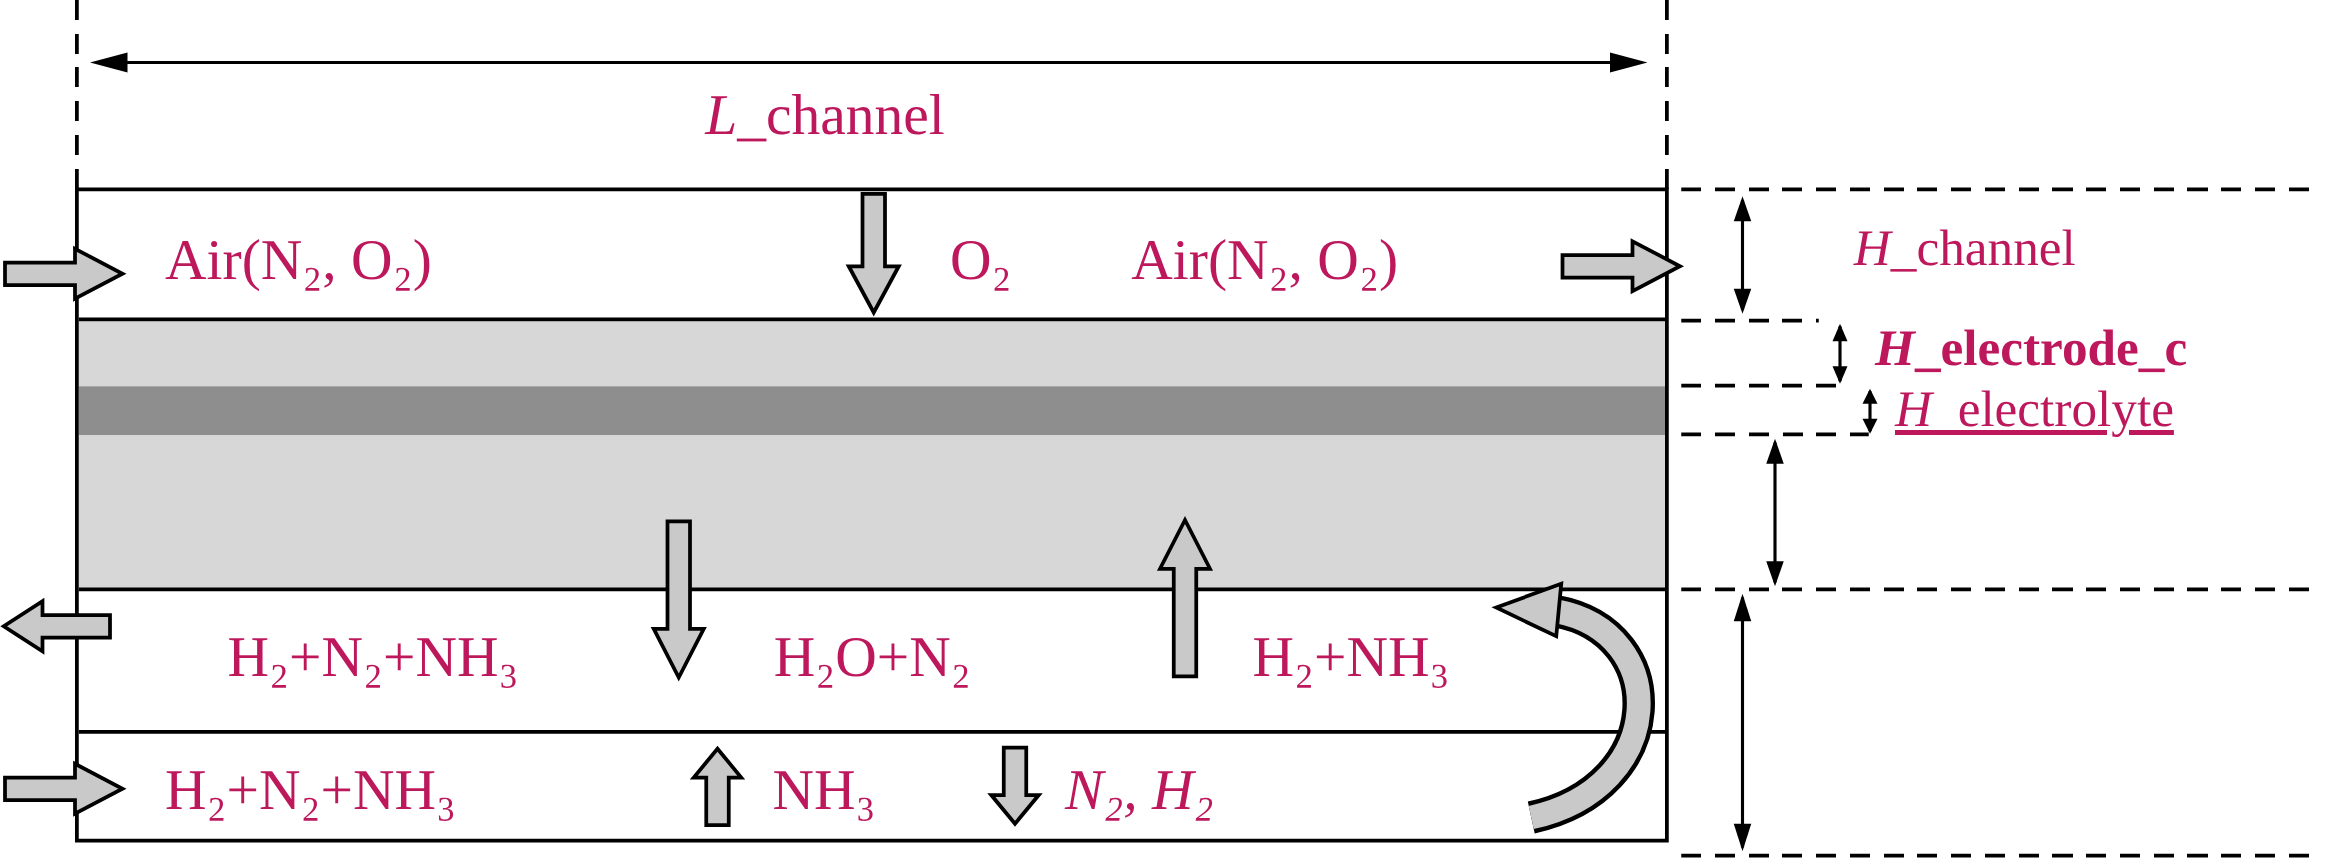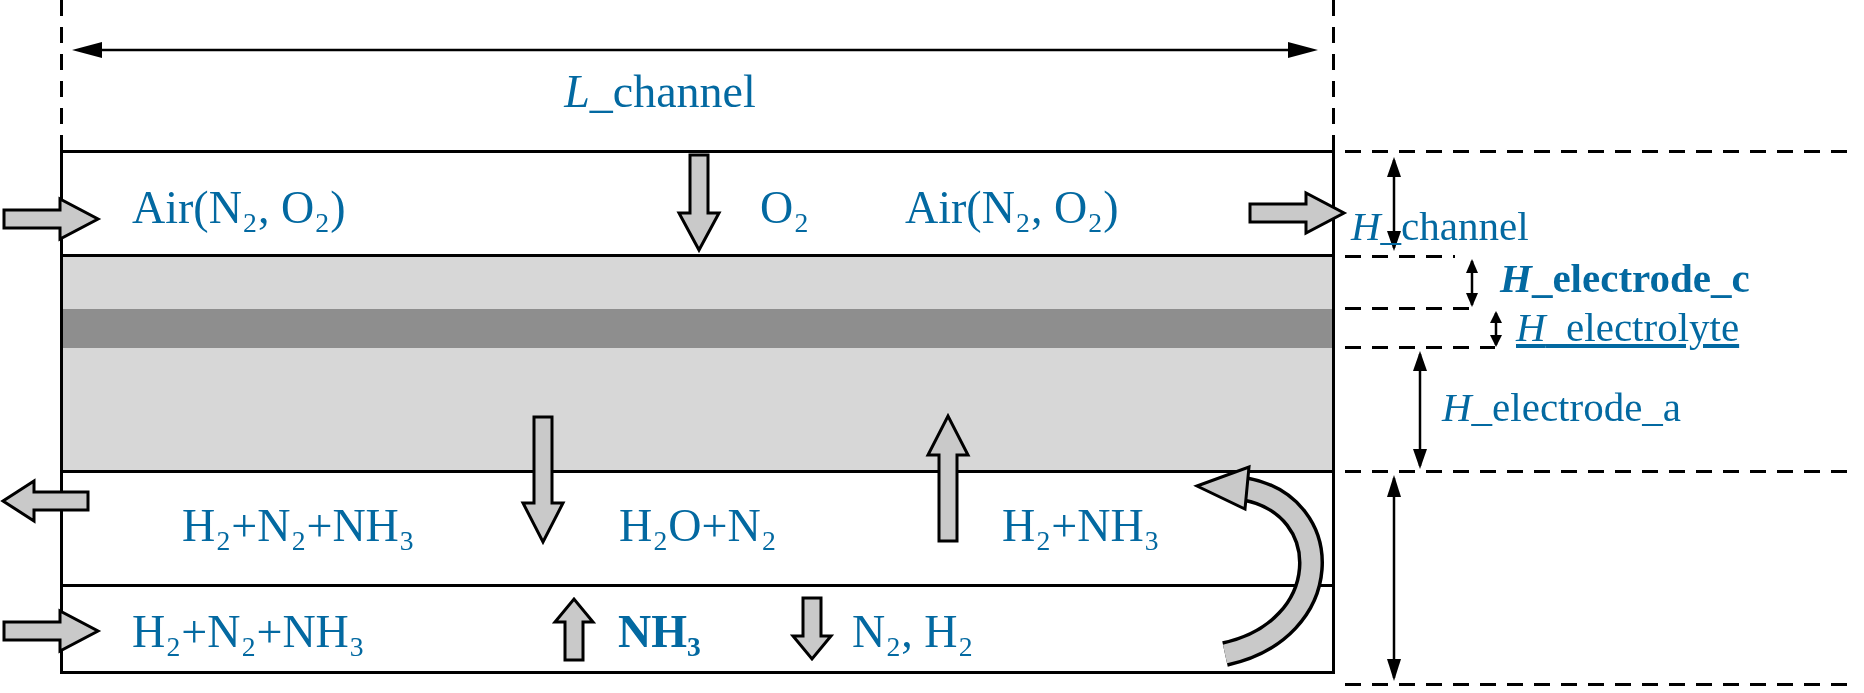--- a/index.html
+++ b/index.html
@@ -16,21 +16,21 @@
     background:var(--background);
     font-family:"Liberation Serif","DejaVu Serif",serif;
     color:#000;
     overflow:hidden;
   }
   .lbl{
     position:absolute;
     font-size:46px;
     line-height:1.12;
     white-space:nowrap;
-    color:#0369a1;
+    color:#be185d;
   }
   .dimlbl{font-size:41px;}
   .dimlbl i, .lbl i{font-style:italic;}
   .dashx{position:absolute;height:3px;background:repeating-linear-gradient(90deg,#000 0 16px,transparent 16px 27px);}
   .dashy{position:absolute;width:3px;background:repeating-linear-gradient(180deg,#000 0 16px,transparent 16px 27px);}
   .solidx{position:absolute;height:3px;background:var(--line);}
   .cell-box{
     position:absolute;
     border:3px solid var(--line);
     background:transparent;
@@ -116,40 +116,40 @@
   </svg>
 
   <svg class="blockarrow" style="left:2px;top:608px;" width="100" height="46" viewBox="0 0 100 46">
     <polygon points="2,14 58,14 58,3 96,23 58,43 58,32 2,32"></polygon>
   </svg>
   <div class="lbl" style="left:132px;top:606px;">H₂+N₂+NH₃</div>
 
   <svg class="blockarrow" style="left:552px;top:596px;" width="44" height="66" viewBox="0 0 44 66">
     <polygon points="13,64 31,64 31,26 41,26 22,3 3,26 13,26"></polygon>
   </svg>
-  <div class="lbl" style="left:618px;top:606px;font-weight:bold;">NH₃</div>
+  <div class="lbl" style="left:618px;top:606px;">NH₃</div>
 
   <svg class="blockarrow" style="left:790px;top:596px;" width="44" height="66" viewBox="0 0 44 66">
     <polygon points="13,2 31,2 31,40 41,40 22,63 3,40 13,40"></polygon>
   </svg>
-  <div class="lbl" style="left:852px;top:606px;">N₂, H₂</div>
+  <div class="lbl" style="left:852px;top:606px;font-style:italic;">N₂, H₂</div>
 
   <div class="dashx" style="left:1345px;top:150px;width:510px;"></div>
   <div class="dashx" style="left:1345px;top:255px;width:110px;"></div>
   <div class="dashx" style="left:1345px;top:307px;width:130px;"></div>
   <div class="dashx" style="left:1345px;top:346px;width:150px;"></div>
   <div class="dashx" style="left:1345px;top:470px;width:510px;"></div>
   <div class="dashx" style="left:1345px;top:683px;width:510px;"></div>
 
   <svg class="dim" style="left:1382px;top:156px;" width="24" height="96" viewBox="0 0 24 96">
     <line x1="12" y1="4" x2="12" y2="92"></line>
     <polygon points="12,1 5,21 19,21"></polygon>
     <polygon points="12,95 5,75 19,75"></polygon>
   </svg>
-  <div class="lbl dimlbl" style="left:1351px;top:176px;margin-top:28px;">
+  <div class="lbl dimlbl" style="left:1483px;top:176px;">
     <i>H</i><span>_channel</span>
   </div>
 
   <svg class="dim" style="left:1460px;top:258px;" width="24" height="50" viewBox="0 0 24 50">
     <line x1="12" y1="3" x2="12" y2="47"></line>
     <polygon points="12,1 6,15 18,15"></polygon>
     <polygon points="12,49 6,35 18,35"></polygon>
   </svg>
   <div class="lbl dimlbl" style="left:1500px;top:256px;font-weight:bold;">
     <i>H</i><span>_electrode_c</span>
@@ -162,23 +162,20 @@
   </svg>
   <div class="lbl dimlbl" style="left:1516px;top:305px;text-decoration:underline;">
     <i>H</i><span>_electrolyte</span>
   </div>
 
   <svg class="dim" style="left:1408px;top:350px;" width="24" height="120" viewBox="0 0 24 120">
     <line x1="12" y1="4" x2="12" y2="116"></line>
     <polygon points="12,1 5,21 19,21"></polygon>
     <polygon points="12,119 5,99 19,99"></polygon>
   </svg>
-  <div class="lbl dimlbl" style="left:1442px;top:385px;">
-    <i>H</i><span>_electrode_a</span>
-  </div>
 
   <svg class="dim" style="left:1382px;top:474px;" width="24" height="208" viewBox="0 0 24 208">
     <line x1="12" y1="4" x2="12" y2="204"></line>
     <polygon points="12,1 5,23 19,23"></polygon>
     <polygon points="12,207 5,185 19,185"></polygon>
   </svg>
 
 </div>
 
 </body></html>

